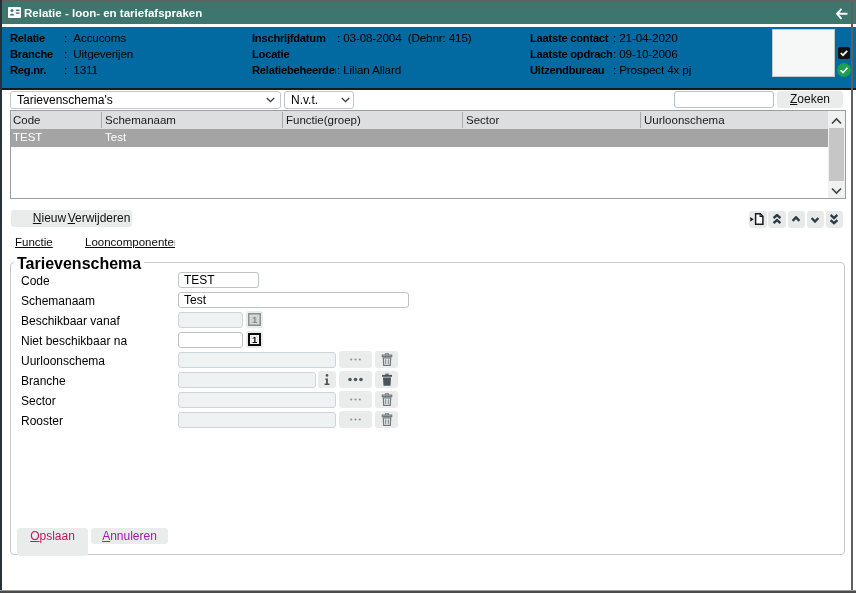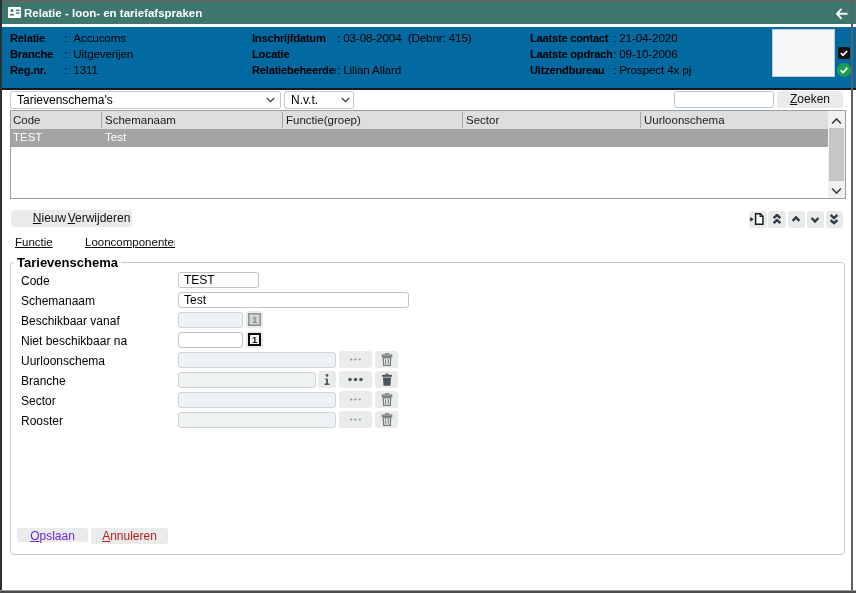--- a/index.html
+++ b/index.html
@@ -22,21 +22,21 @@
        box-sizing:border-box;background:#fff;}
   .thead{position:absolute;left:0;top:0;width:817px;height:18px;background:#dcdedf;}
   .th{position:absolute;top:3px;font-size:11.5px;color:#1a1a1a;}
   .sep{position:absolute;top:1px;width:1px;height:16px;background:#ababab;}
   .selrow{position:absolute;left:0;top:18px;width:817px;height:18px;background:#a4a4a4;color:#fff;font-size:11.5px;}
   .scroll{position:absolute;right:0;top:0;width:17px;height:87px;background:#f1f1f1;}
   .iconbtn{position:absolute;width:17px;height:17px;background:#e7eae9;border-radius:3px;}
   .tab{position:absolute;color:#0b0b0b;text-decoration:underline;white-space:nowrap;overflow:hidden;font-size:11.5px;}
   .fs{position:absolute;left:10px;top:262px;width:835px;height:293px;border:1px solid #c9c9c9;
       border-radius:4px;box-sizing:border-box;}
-  .fslegend{position:absolute;left:14px;top:255px;background:#fff;padding:0 3px;font-weight:bold;font-size:13px;letter-spacing:0px;}
+  .fslegend{position:absolute;left:14px;top:255px;background:#fff;padding:0 3px;font-weight:bold;font-size:16px;letter-spacing:0px;}
   .flbl{position:absolute;left:21px;white-space:nowrap;line-height:14px;}
   .inp{position:absolute;background:#fff;border:1px solid #c0c4c6;border-radius:3px;
        box-sizing:border-box;padding-left:5px;line-height:15px;}
   .inp.dis{background:#eef2f3;border:1px solid #ccd6da;}
   .sq{position:absolute;width:17px;height:17px;background:#e9eceb;border-radius:3px;}
   .bot-border{position:absolute;left:0;bottom:0;width:856px;height:2.5px;background:#4b4b4b;border-top:1px solid #9a9a9a;}
   .lborder{position:absolute;left:0;top:0;width:2px;height:593px;background:#26313a;}
   .rborder{position:absolute;top:2px;left:851px;width:2.3px;height:591px;background:#5e5e5e;}
 </style>
 </head>
@@ -241,21 +241,21 @@
   <div class="sq" style="left:375px;top:411px;width:23px;height:17px;"></div>
   <svg class="abs" style="left:381px;top:413px" width="12" height="13" viewBox="0 0 12 13">
       <g stroke="#70797b" fill="none">
         <path d="M4.5 1.9 L4.5 0.8 L7.5 0.8 L7.5 1.9" stroke-width="1.1"></path>
         <rect x="1.3" y="2.1" width="9.4" height="1.5" stroke-width="1.2"></rect>
         <path d="M2.3 4.8 L9.7 4.8 L9.3 12.3 L2.7 12.3 Z" stroke-width="1.2"></path>
         <path d="M4.7 6.3 L4.7 10.9 M7.3 6.3 L7.3 10.9" stroke-width="1"></path>
       </g>
     </svg>
 
-  <div class="btn" style="left:17px;top:528px;width:71px;height:14px;line-height:16px;color:#6d28d9;"><u>O</u>pslaan</div>
-  <div class="btn" style="left:91px;top:528px;width:77px;height:16px;line-height:16px;color:#b91c1c;"><u>A</u>nnuleren</div>
+  <div class="btn" style="left:17px;top:528px;width:71px;height:28px;line-height:16px;color:#be185d;"><u>O</u>pslaan</div>
+  <div class="btn" style="left:91px;top:528px;width:77px;height:16px;line-height:16px;color:#a21caf;"><u>A</u>nnuleren</div>
 
   <div class="btn" style="left:10px;top:563px;width:70px;height:15px;line-height:15px;margin-top:36px;"><u>O</u>k</div>
 
   <div class="lborder"></div>
   <div class="rborder"></div>
   <div class="bot-border"></div>
 </div>
 
 </body></html>

